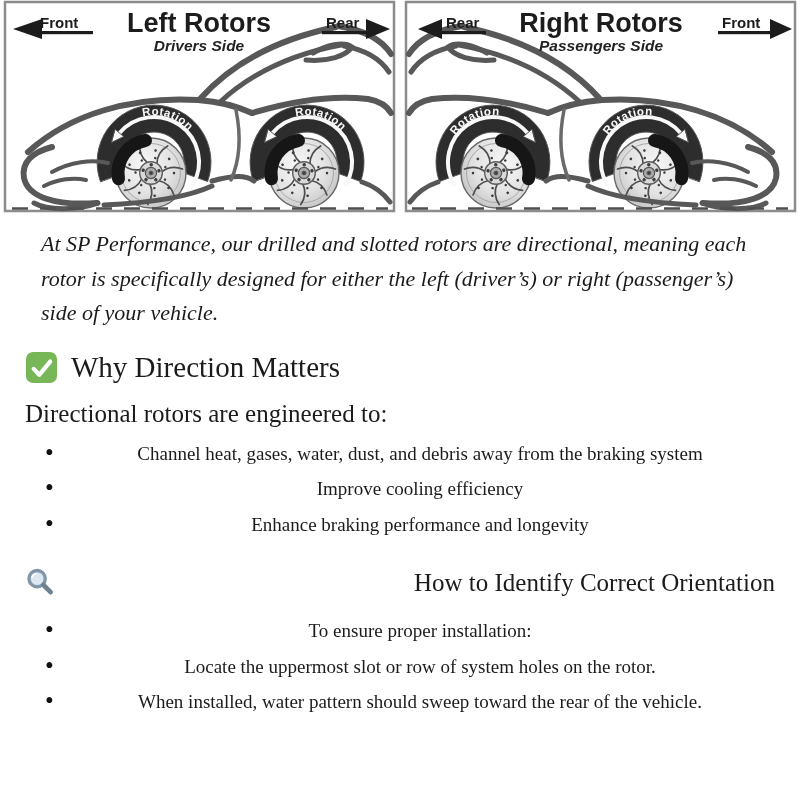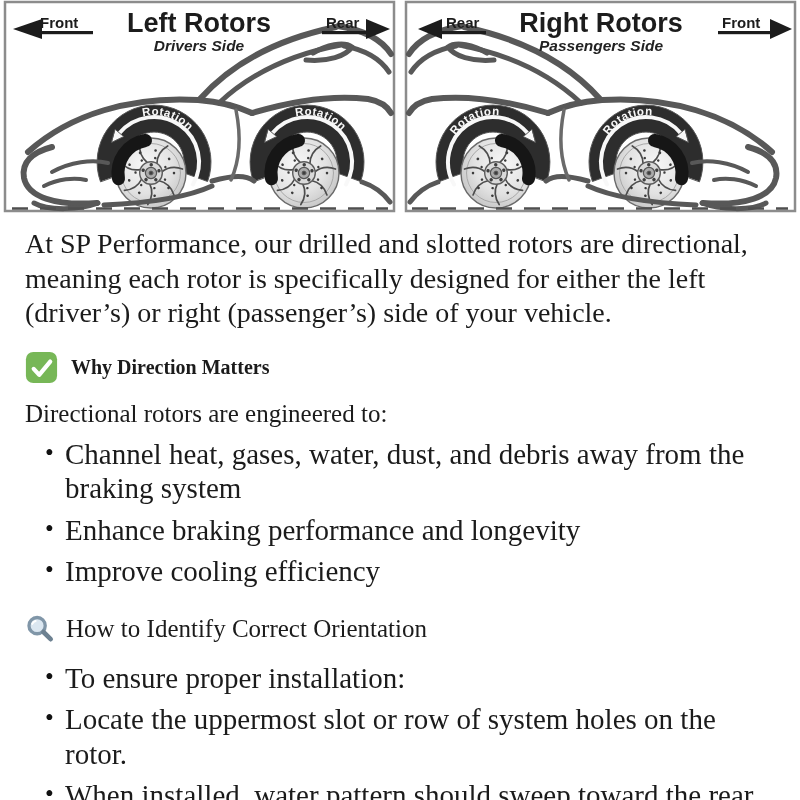--- a/index.html
+++ b/index.html
@@ -1,29 +1,29 @@
 <!DOCTYPE html>
 <html><head>
 <meta charset="utf-8">
 <style>
   html,body{margin:0;padding:0;background:#ffffff;}
   .page{width:800px;height:800px;overflow:hidden;background:#ffffff;
         font-family:"Liberation Serif",serif;color:#1b1b1b;}
   svg{display:block;}
   .diagram-wrap{width:800px;height:215px;}
   .content{padding:0 25px 0 25px;}
-  .intro{font-size:28px;line-height:34.5px;margin:12px 0 0;max-width:742px;}
+  .intro{font-size:22px;line-height:34.5px;margin:12px 16px 0;max-width:742px;font-style:italic;}
   .section-head{display:flex;align-items:center;gap:13px;margin:20px 0 0;}
-  .section-head .head-text{font-size:20px;font-weight:bold;}
+  .section-head .head-text{font-size:29px;font-weight:normal;}
   .section-head.regular .head-text{font-weight:normal;font-size:25px;}
-  .section-head.regular{gap:10px;margin-top:25px;}
+  .section-head.regular{gap:10px;margin-top:25px;justify-content:space-between;}
   .lead{font-size:25px;margin:16px 0 0;}
   ul{margin:9px 0 0;padding:0;list-style:none;}
-  li{position:relative;padding-left:40px;font-size:29px;line-height:34.5px;
-     max-width:720px;margin-top:7px;}
+  li{position:relative;padding-left:40px;font-size:19px;line-height:34.5px;
+     max-width:720px;margin-top:1px;text-align:center;}
   li::before{content:"\2022";position:absolute;left:20px;top:-1px;font-size:25px;color:#111;}
   .icon-box{flex:0 0 auto;display:flex;align-items:center;}
 </style>
 </head>
 <body>
 
 <div class="page">
 
   <div class="diagram-wrap">
     <svg width="800" height="215" viewBox="0 0 800 215">
@@ -148,22 +148,22 @@
           <path d="M9.5 19.5 L15.5 26 L27.5 11.5" stroke="#ffffff" stroke-width="4.6" fill="none" stroke-linecap="round" stroke-linejoin="round"></path>
         </svg>
       </span>
       <span class="head-text">Why Direction Matters</span>
     </div>
 
     <p class="lead">Directional rotors are engineered to:</p>
 
     <ul>
       <li>Channel heat, gases, water, dust, and debris away from the braking system</li>
+      <li>Improve cooling efficiency</li>
       <li>Enhance braking performance and longevity</li>
-      <li>Improve cooling efficiency</li>
     </ul>
 
     <div class="section-head regular">
       <span class="icon-box">
         <svg width="31" height="31" viewBox="0 0 32 32">
           <circle cx="12.5" cy="12" r="8.4" fill="#dbe7f1" stroke="#8096a8" stroke-width="3.4"></circle>
           <path d="M7.5 10.2 A 5.4 5.4 0 0 1 11 7.2" stroke="#ffffff" stroke-width="2" fill="none" stroke-linecap="round"></path>
           <line x1="19" y1="18.6" x2="26.5" y2="26" stroke="#6d8191" stroke-width="4.8" stroke-linecap="round"></line>
         </svg>
       </span>

